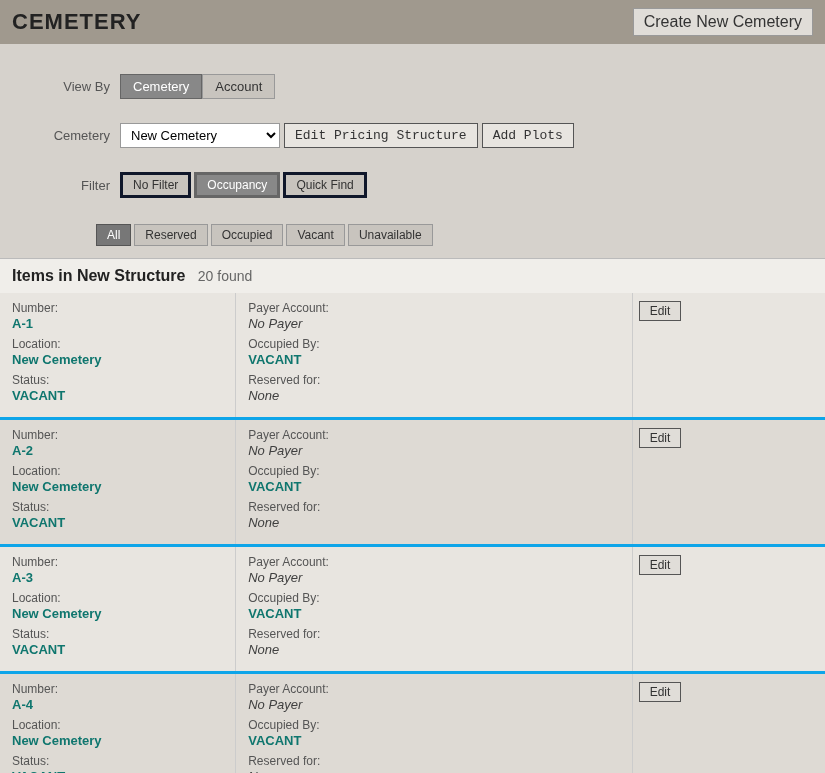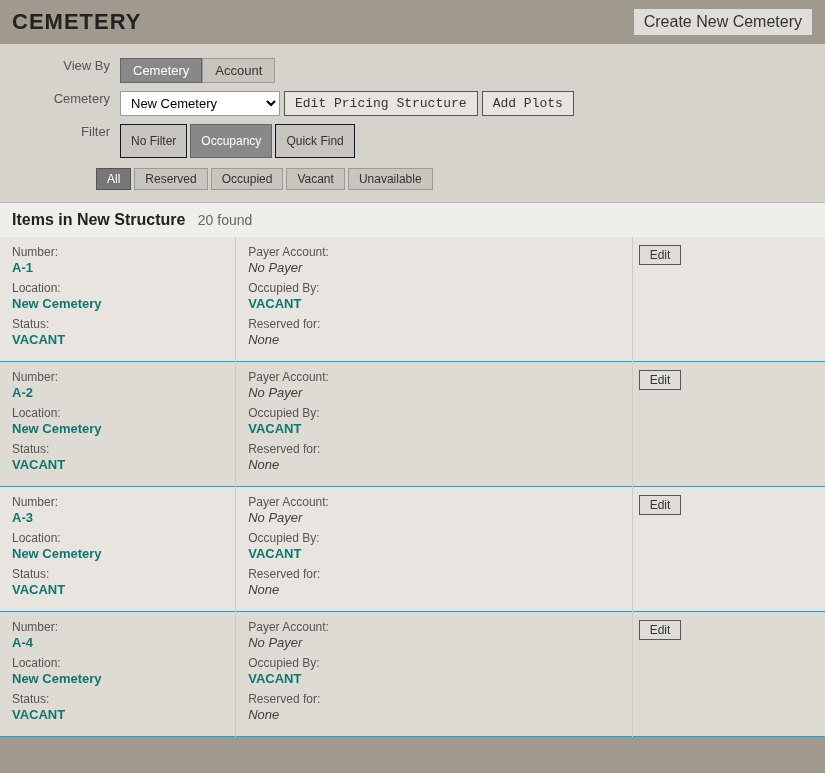--- a/index.html
+++ b/index.html
@@ -35,21 +35,22 @@
     }
 
     .toolbar {
       background: #d6d2cc;
       padding: 8px 0;
       border-bottom: 1px solid #bbb;
     }
 
     .toolbar-row {
       display: flex;
-      margin: 4px 0;
+      align-items: center;
+      margin: 20px 0;
       padding: 2px 20px;
     }
 
     .toolbar-label {
       color: #555;
       font-size: 13px;
       text-align: right;
       width: 90px;
       margin-right: 10px;
     }
@@ -83,22 +84,22 @@
       border: 1px solid #555;
       background: #e8e5e0;
       font-size: 13px;
       cursor: pointer;
       margin-left: 4px;
       color: #333;
       font-family: Liberation Mono, monospace;
     }
 
     .filter-btn {
-      padding: 9px 10px;
-      border: 1px solid #0f172a;
+      padding: 3px 10px;
+      border: 3px solid #0f172a;
       background: #c8c4be;
       font-size: 12px;
       cursor: pointer;
       color: #333;
       margin-right: 3px;
     }
 
     .filter-btn.active {
       background: #888;
       color: #fff;
@@ -146,21 +147,21 @@
       margin-left: 8px;
     }
 
     .items-table {
       width: 100%;
       border-collapse: collapse;
       background: #fff;
     }
 
     .item-row {
-      border-bottom: 1px solid #0ea5e9;
+      border-bottom: 3px solid #0ea5e9;
       background: #e8e5e0;
       margin-left: 40px;
     }
 
     .item-row:nth-child(odd) {
       background: #e8e5e0;
     }
 
     .item-row:nth-child(even) {
       background: #dedad4;

